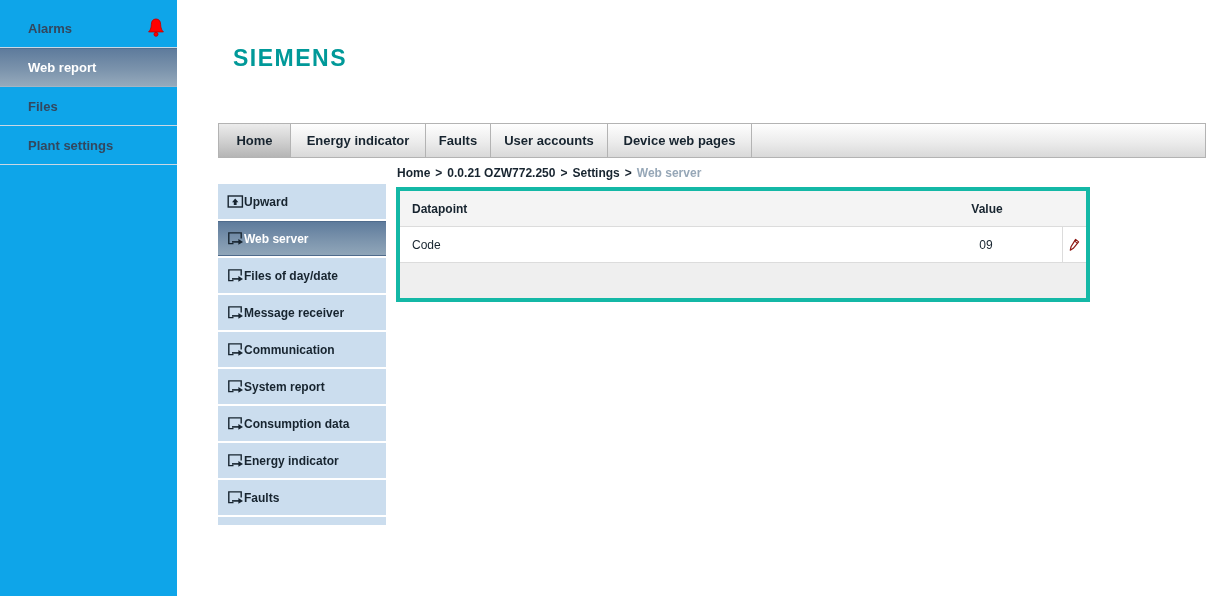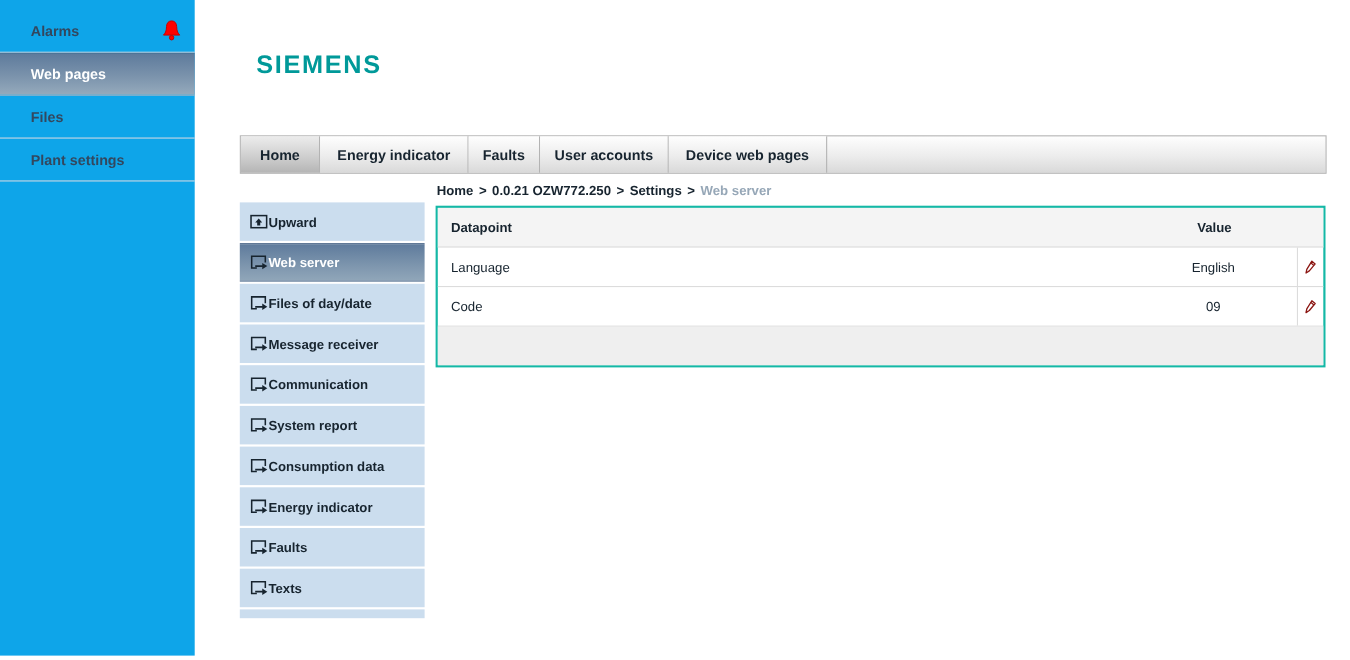--- a/index.html
+++ b/index.html
@@ -79,22 +79,22 @@
   .snav-item.selected {
     background:linear-gradient(180deg,#5e7b9c 0%,#7e96ae 60%,#90a6b9 100%);
     border-top:1px solid #4f6b8c; border-bottom:1px solid #4f6b8c;
     color:#ffffff;
   }
   .snav-item .nicon { flex:0 0 auto; display:block; }
   .snav-sliver { height:8px; background:#cbddee; }
 
   
   .dtable {
-    position:absolute; left:396px; top:187px; width:809px;
-    box-sizing:border-box; border:2px solid #14b8a6;
+    position:absolute; left:396px; top:187px; width:694px;
+    box-sizing:border-box; border:4px solid #14b8a6;
     font-size:12px; color:#17242f; background:#ffffff;
   }
   .trow { display:flex; align-items:stretch; height:35px; border-bottom:1px solid #dcdcdc; }
   .trow.head { background:#f4f4f4; font-weight:700; }
   .trow.foot { background:#efefef; border-bottom:none; }
   .tcell-name  { flex:1; display:flex; align-items:center; padding-left:12px; }
   .tcell-value { width:152px; display:flex; align-items:center; justify-content:center; }
   .tcell-edit  { width:23px; display:flex; align-items:center; justify-content:center; }
   .trow.data .tcell-edit { border-left:1px solid #dcdcdc; cursor:pointer; }
 </style>
@@ -103,21 +103,21 @@
 
 <div class="psidebar">
   <div class="pitem">
     <span>Alarms</span>
     <svg class="bell" width="18" height="20" viewBox="0 0 18 20">
       <path d="M9 1 C5.9 1 4.4 3.4 4.4 6.2 C4.4 10.5 2.9 12.6 1.6 13.9 L16.4 13.9 C15.1 12.6 13.6 10.5 13.6 6.2 C13.6 3.4 12.1 1 9 1 Z" fill="#ff0000" stroke="#c40000" stroke-width="0.9"></path>
       <circle cx="9" cy="16.3" r="2" fill="#ff0000" stroke="#c40000" stroke-width="0.9"></circle>
     </svg>
   </div>
   <div class="pitem selected">
-    <span>Web pages</span>
+    <span>Web report</span>
   </div>
   <div class="pitem">
     <span>Files</span>
   </div>
   <div class="pitem">
     <span>Plant settings</span>
   </div>
 </div>
 
 <div class="logo">SIEMENS</div>
@@ -227,50 +227,32 @@
 
   <div class="snav-item">
     <svg class="nicon" width="17" height="15" viewBox="0 0 17 15">
       <path d="M14.2 7.6 V1.9 H1.8 V12.6 H6.5" fill="none" stroke="#17242f" stroke-width="1.4"></path>
       <line x1="5" y1="10.9" x2="12" y2="10.9" stroke="#17242f" stroke-width="1.6"></line>
       <path d="M11.4 8 L16 10.9 L11.4 13.8 Z" fill="#17242f"></path>
     </svg>
     <span>Faults</span>
   </div>
 
-  <div class="snav-item">
-    <svg class="nicon" width="17" height="15" viewBox="0 0 17 15">
-      <path d="M14.2 7.6 V1.9 H1.8 V12.6 H6.5" fill="none" stroke="#17242f" stroke-width="1.4"></path>
-      <line x1="5" y1="10.9" x2="12" y2="10.9" stroke="#17242f" stroke-width="1.6"></line>
-      <path d="M11.4 8 L16 10.9 L11.4 13.8 Z" fill="#17242f"></path>
-    </svg>
-    <span>Texts</span>
-  </div>
 
   <div class="snav-sliver"></div>
 </div>
 
 <div class="dtable">
 
   <div class="trow head">
     <div class="tcell-name">Datapoint</div>
     <div class="tcell-value">Value</div>
     <div class="tcell-edit"></div>
   </div>
 
-  <div class="trow data">
-    <div class="tcell-name">Language</div>
-    <div class="tcell-value">English</div>
-    <div class="tcell-edit">
-      <svg width="11" height="14" viewBox="0 0 11 14">
-        <path d="M6.6 1.4 L9.6 3.9 L4.3 10.3 L1.3 12.2 L2.0 8.8 Z" fill="none" stroke="#8c1713" stroke-width="1.2" stroke-linejoin="round"></path>
-        <line x1="5.5" y1="2.8" x2="8.5" y2="5.3" stroke="#8c1713" stroke-width="1.1"></line>
-      </svg>
-    </div>
-  </div>
 
   <div class="trow data">
     <div class="tcell-name">Code</div>
     <div class="tcell-value">09</div>
     <div class="tcell-edit">
       <svg width="11" height="14" viewBox="0 0 11 14">
         <path d="M6.6 1.4 L9.6 3.9 L4.3 10.3 L1.3 12.2 L2.0 8.8 Z" fill="none" stroke="#8c1713" stroke-width="1.2" stroke-linejoin="round"></path>
         <line x1="5.5" y1="2.8" x2="8.5" y2="5.3" stroke="#8c1713" stroke-width="1.1"></line>
       </svg>
     </div>

